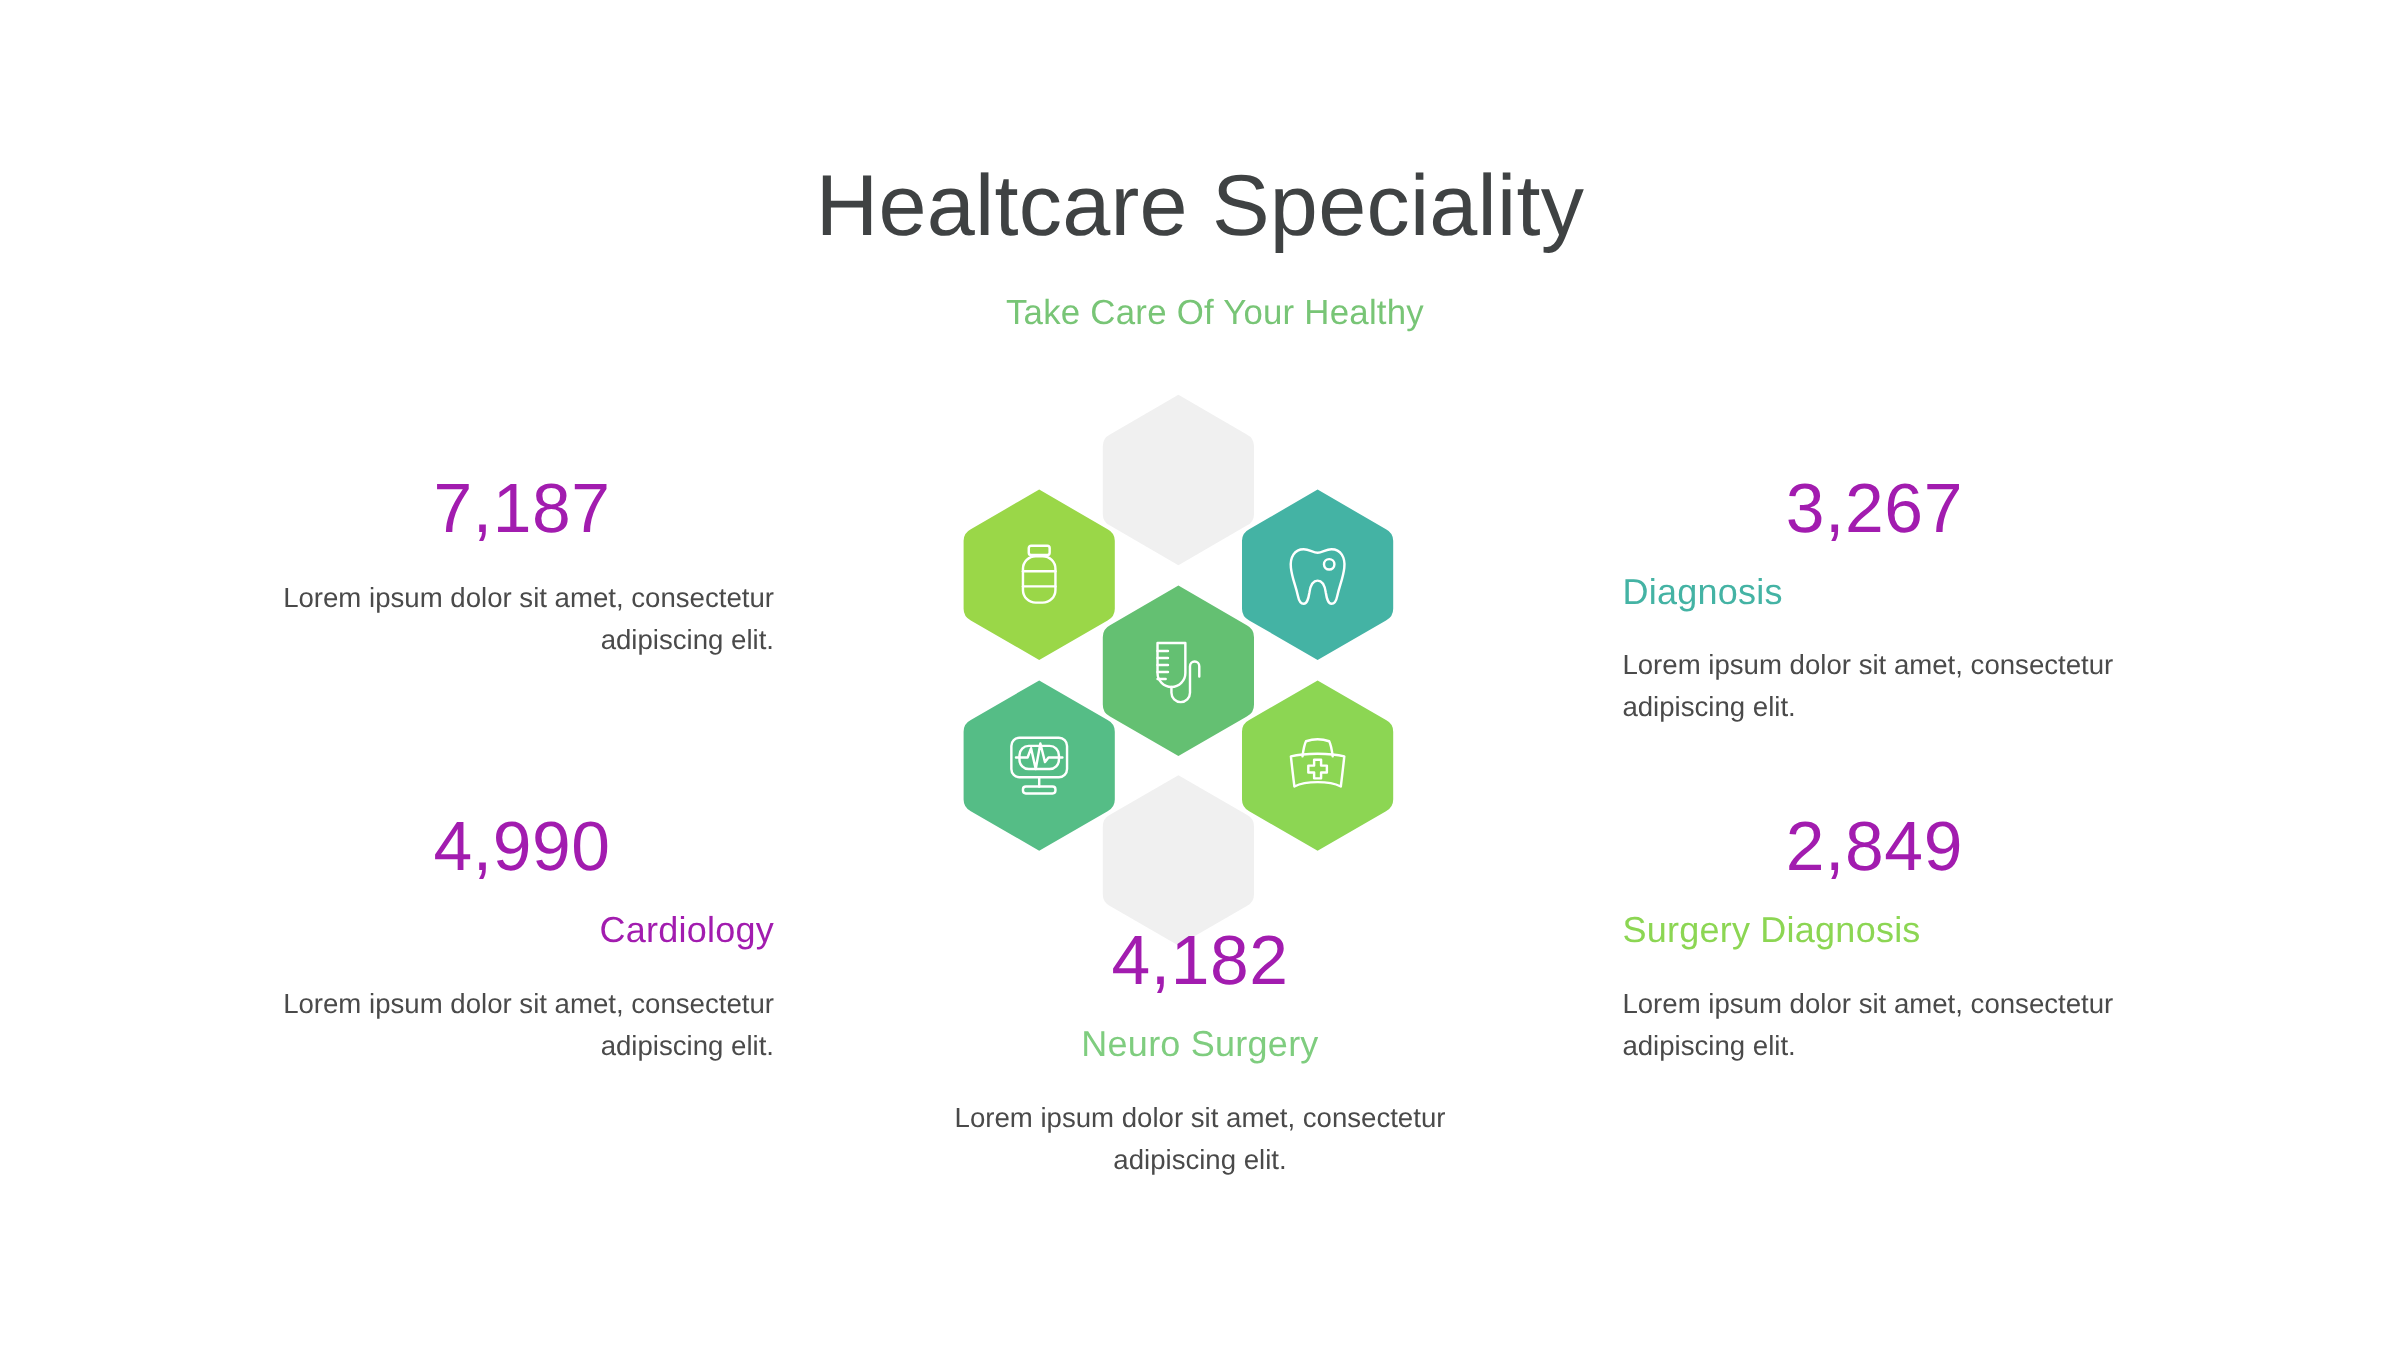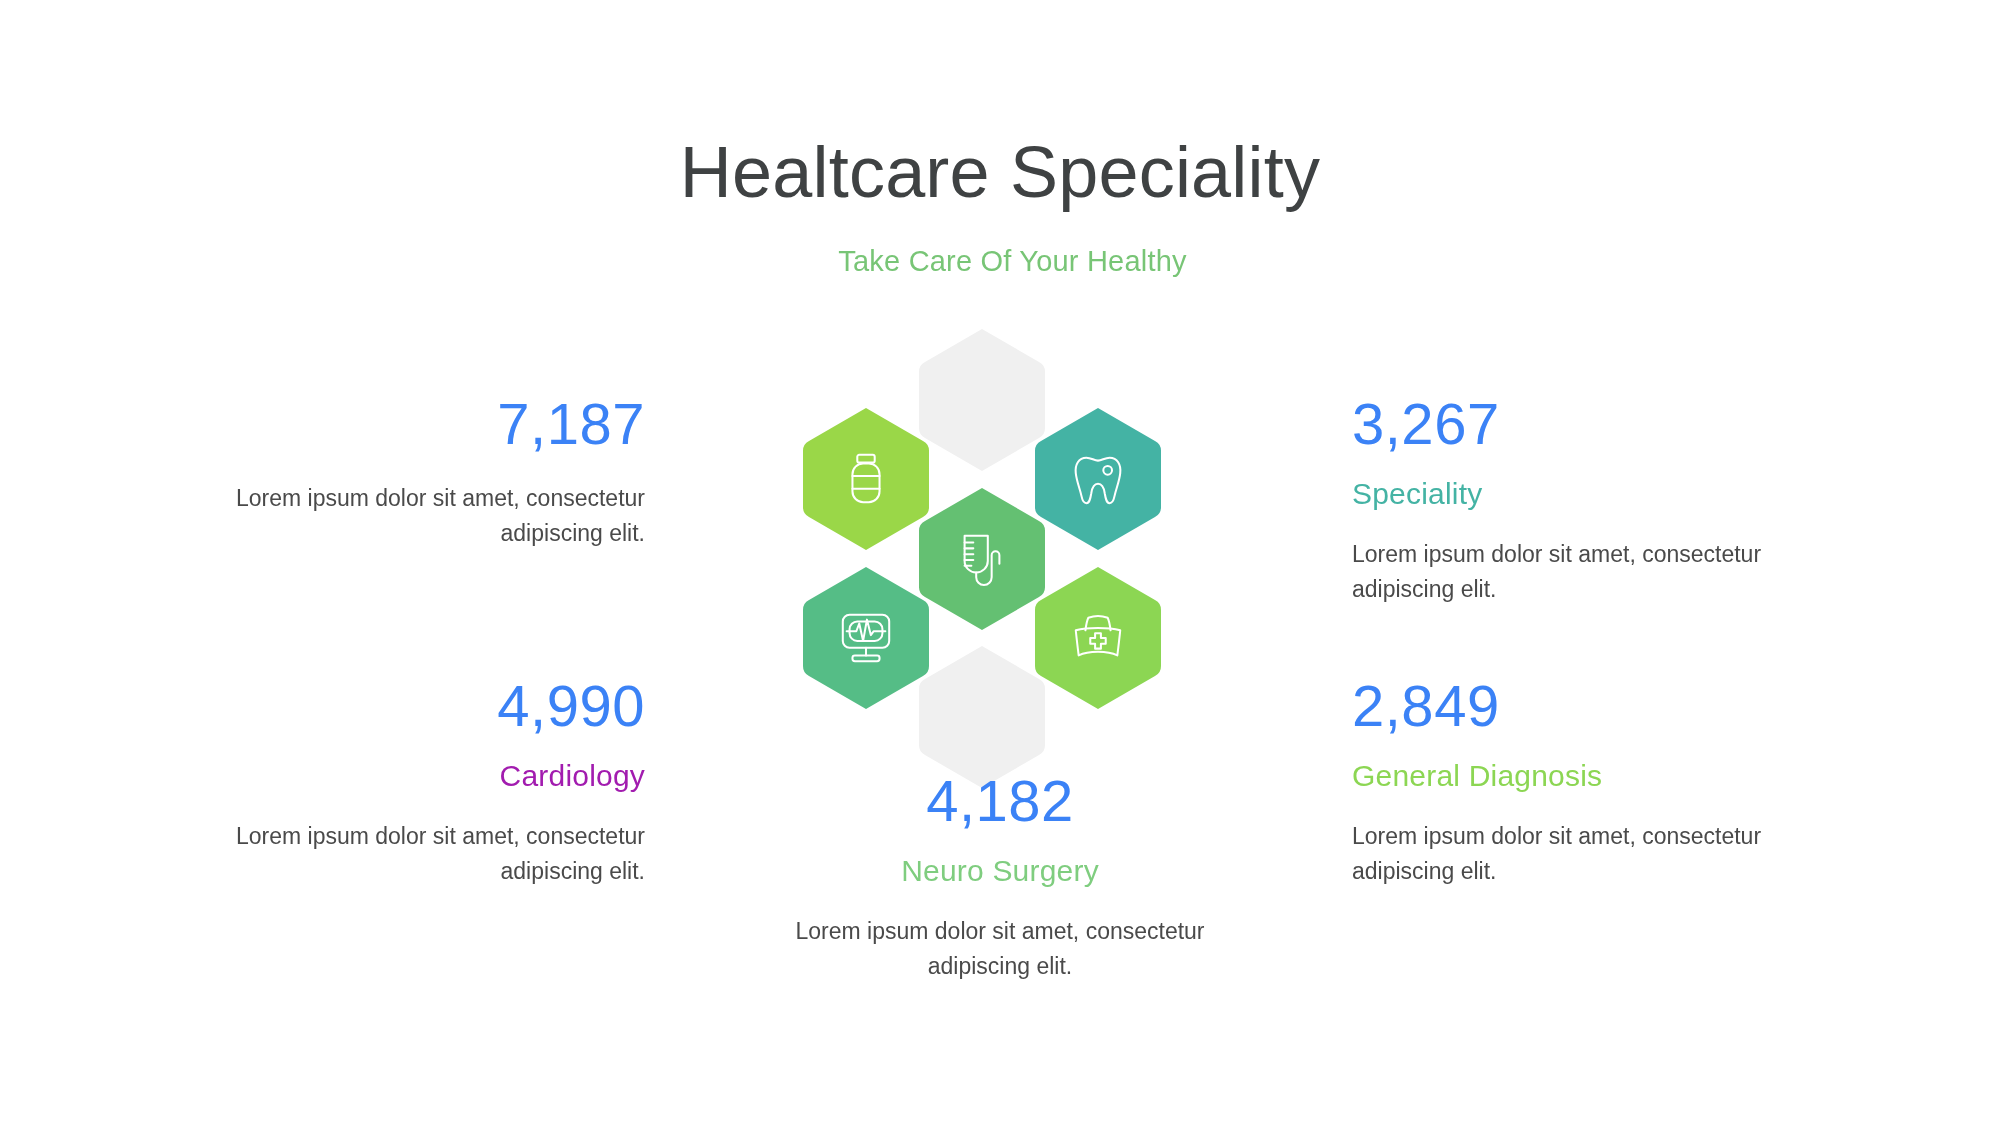--- a/index.html
+++ b/index.html
@@ -41,23 +41,24 @@
   }
 
   
   .stat {
     position:absolute;
     width:420px;
   }
   .stat-value {
     font-size:58px;
     font-weight:400;
-    color:#3b82f6;
+    color:#a21caf;
     line-height:1.0;
     letter-spacing:0.5px;
+    text-align:center;
   }
   .stat-label {
     margin-top:26px;
     font-size:30px;
     font-weight:400;
     line-height:1.0;
     letter-spacing:0.2px;
   }
   .stat-desc {
     margin-top:28px;
@@ -233,27 +234,27 @@
   </div>
 
   <div class="stat align-right" id="stat-cardiology">
     <div class="stat-value">4,990</div>
     <div class="stat-label" style="color: #a21caf;">Cardiology</div>
     <div class="stat-desc">Lorem ipsum dolor sit amet, consectetur adipiscing elit.</div>
   </div>
 
   <div class="stat align-left" id="stat-dentistry">
     <div class="stat-value">3,267</div>
-    <div class="stat-label" style="color: rgb(68, 179, 164);">Speciality</div>
+    <div class="stat-label" style="color: rgb(68, 179, 164);">Diagnosis</div>
     <div class="stat-desc">Lorem ipsum dolor sit amet, consectetur adipiscing elit.</div>
   </div>
 
   <div class="stat align-left" id="stat-general">
     <div class="stat-value">2,849</div>
-    <div class="stat-label" style="color: rgb(140, 214, 83);">General Diagnosis</div>
+    <div class="stat-label" style="color: rgb(140, 214, 83);">Surgery Diagnosis</div>
     <div class="stat-desc">Lorem ipsum dolor sit amet, consectetur adipiscing elit.</div>
   </div>
 
   <div class="stat align-center" id="stat-neuro">
     <div class="stat-value">4,182</div>
     <div class="stat-label" style="color: rgb(127, 205, 127);">Neuro Surgery</div>
     <div class="stat-desc">Lorem ipsum dolor sit amet, consectetur adipiscing elit.</div>
   </div>
 
 </div>

